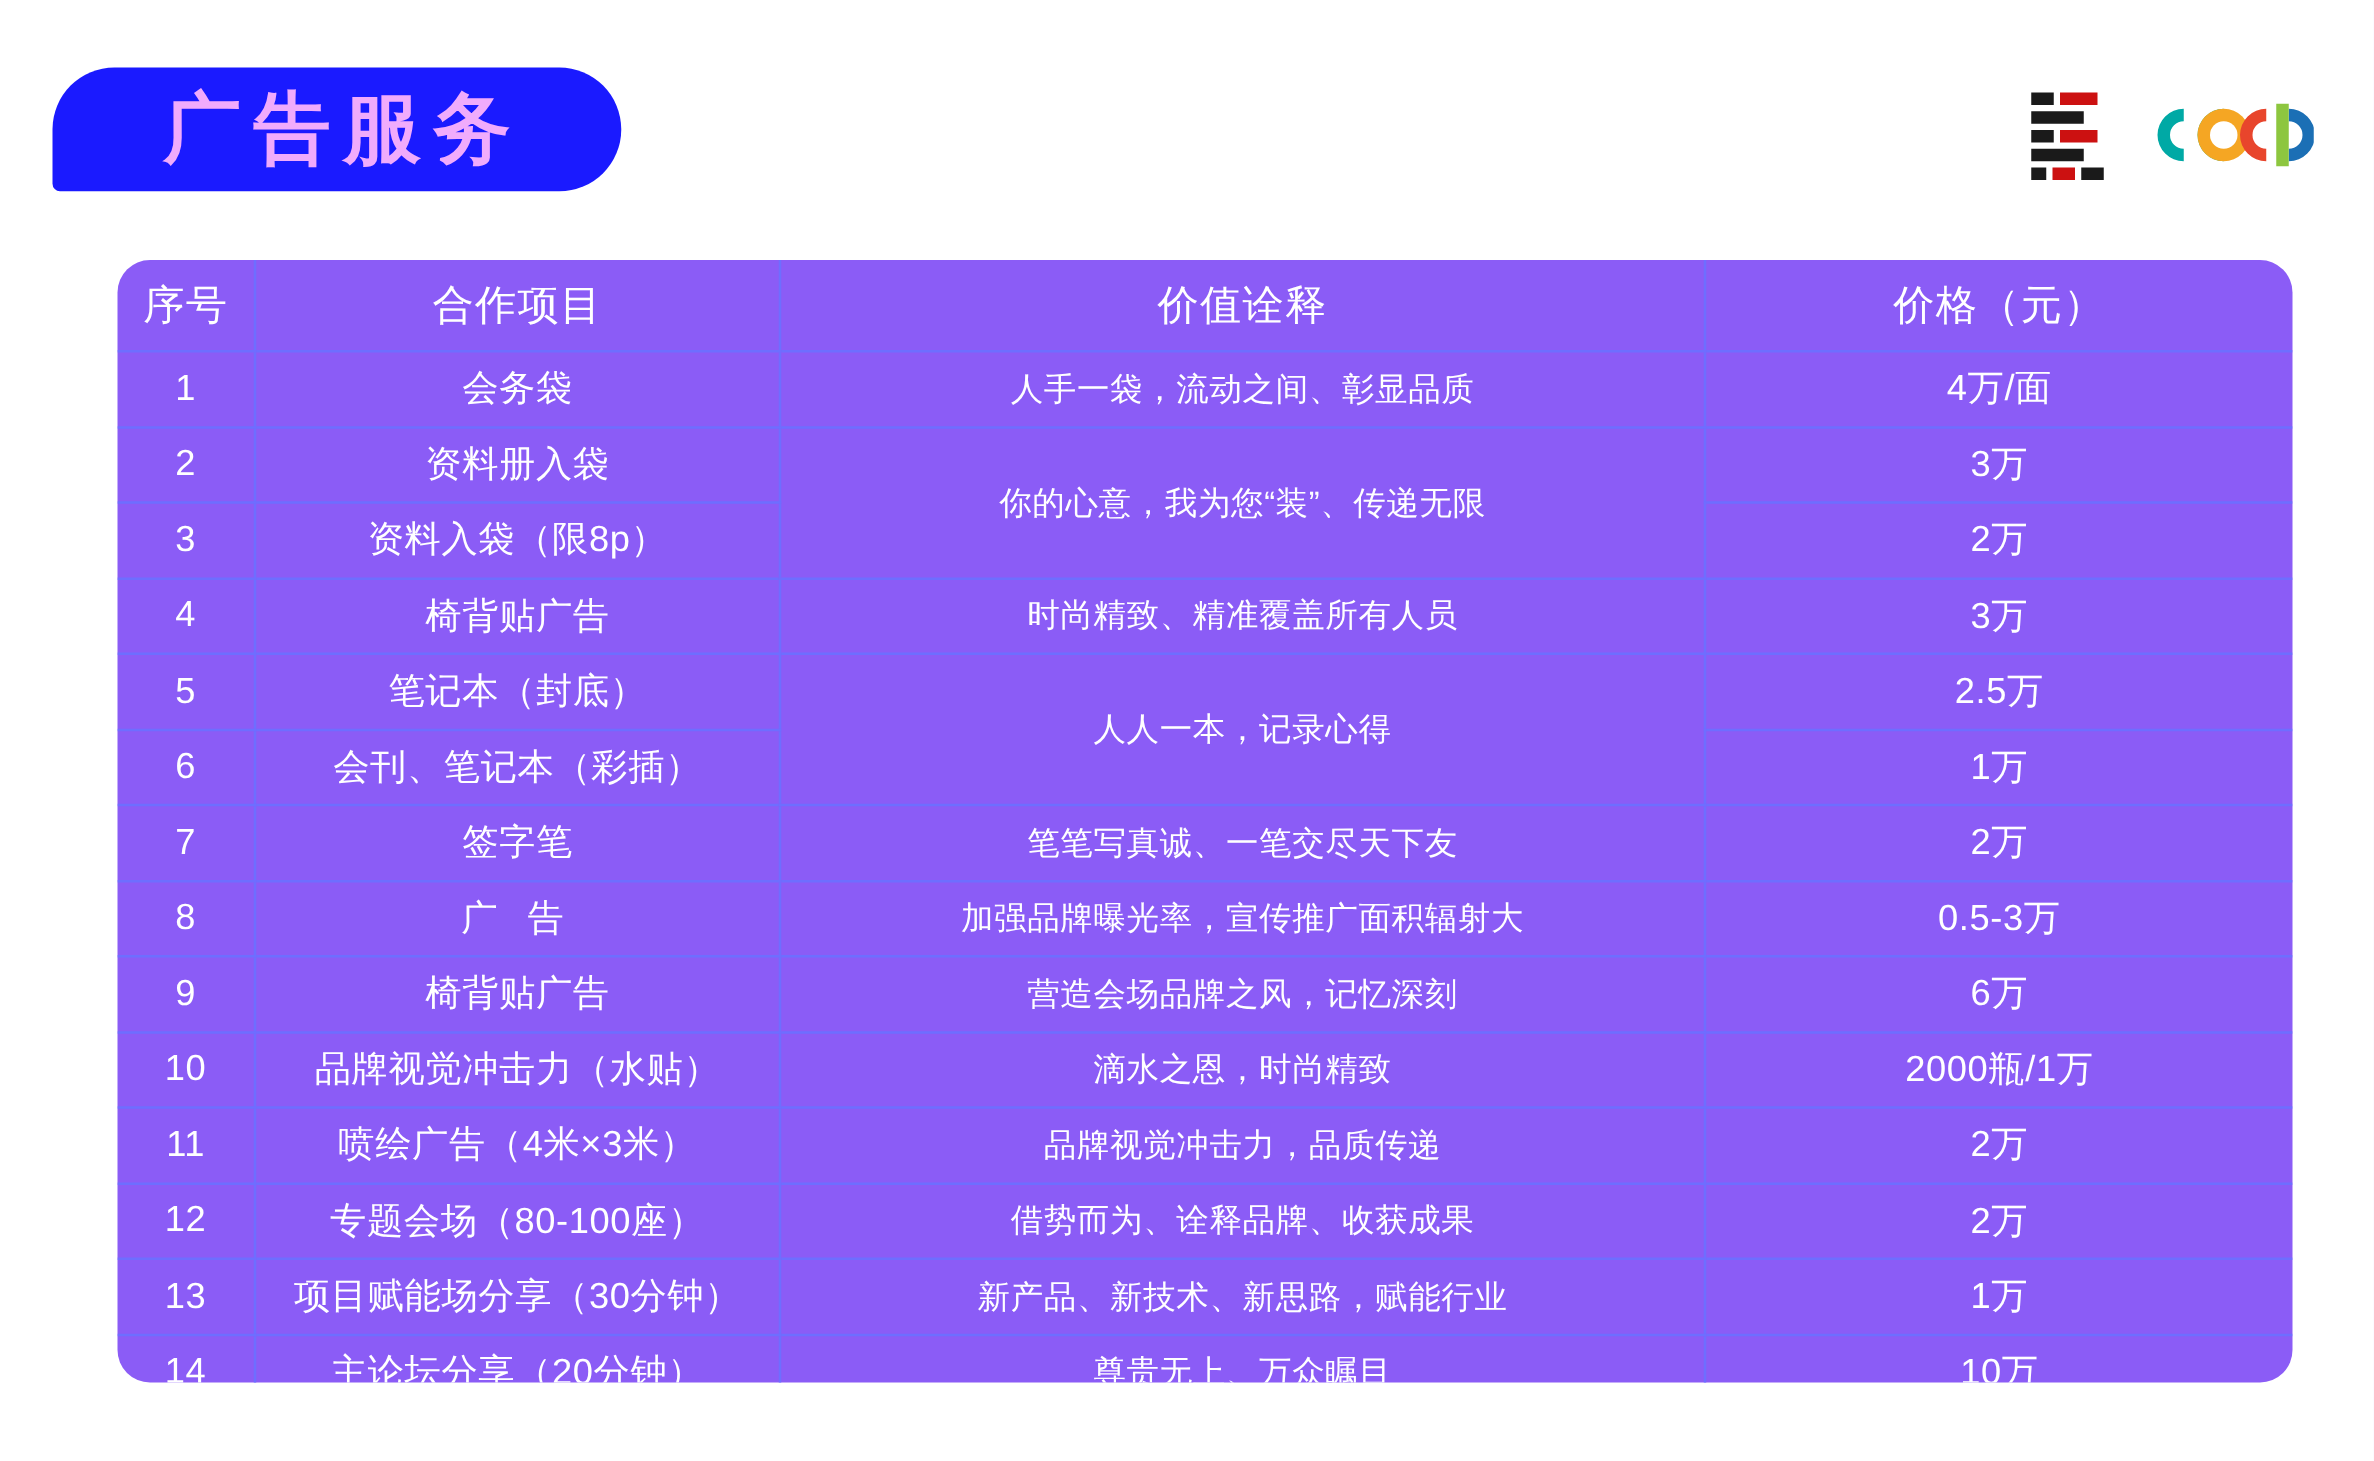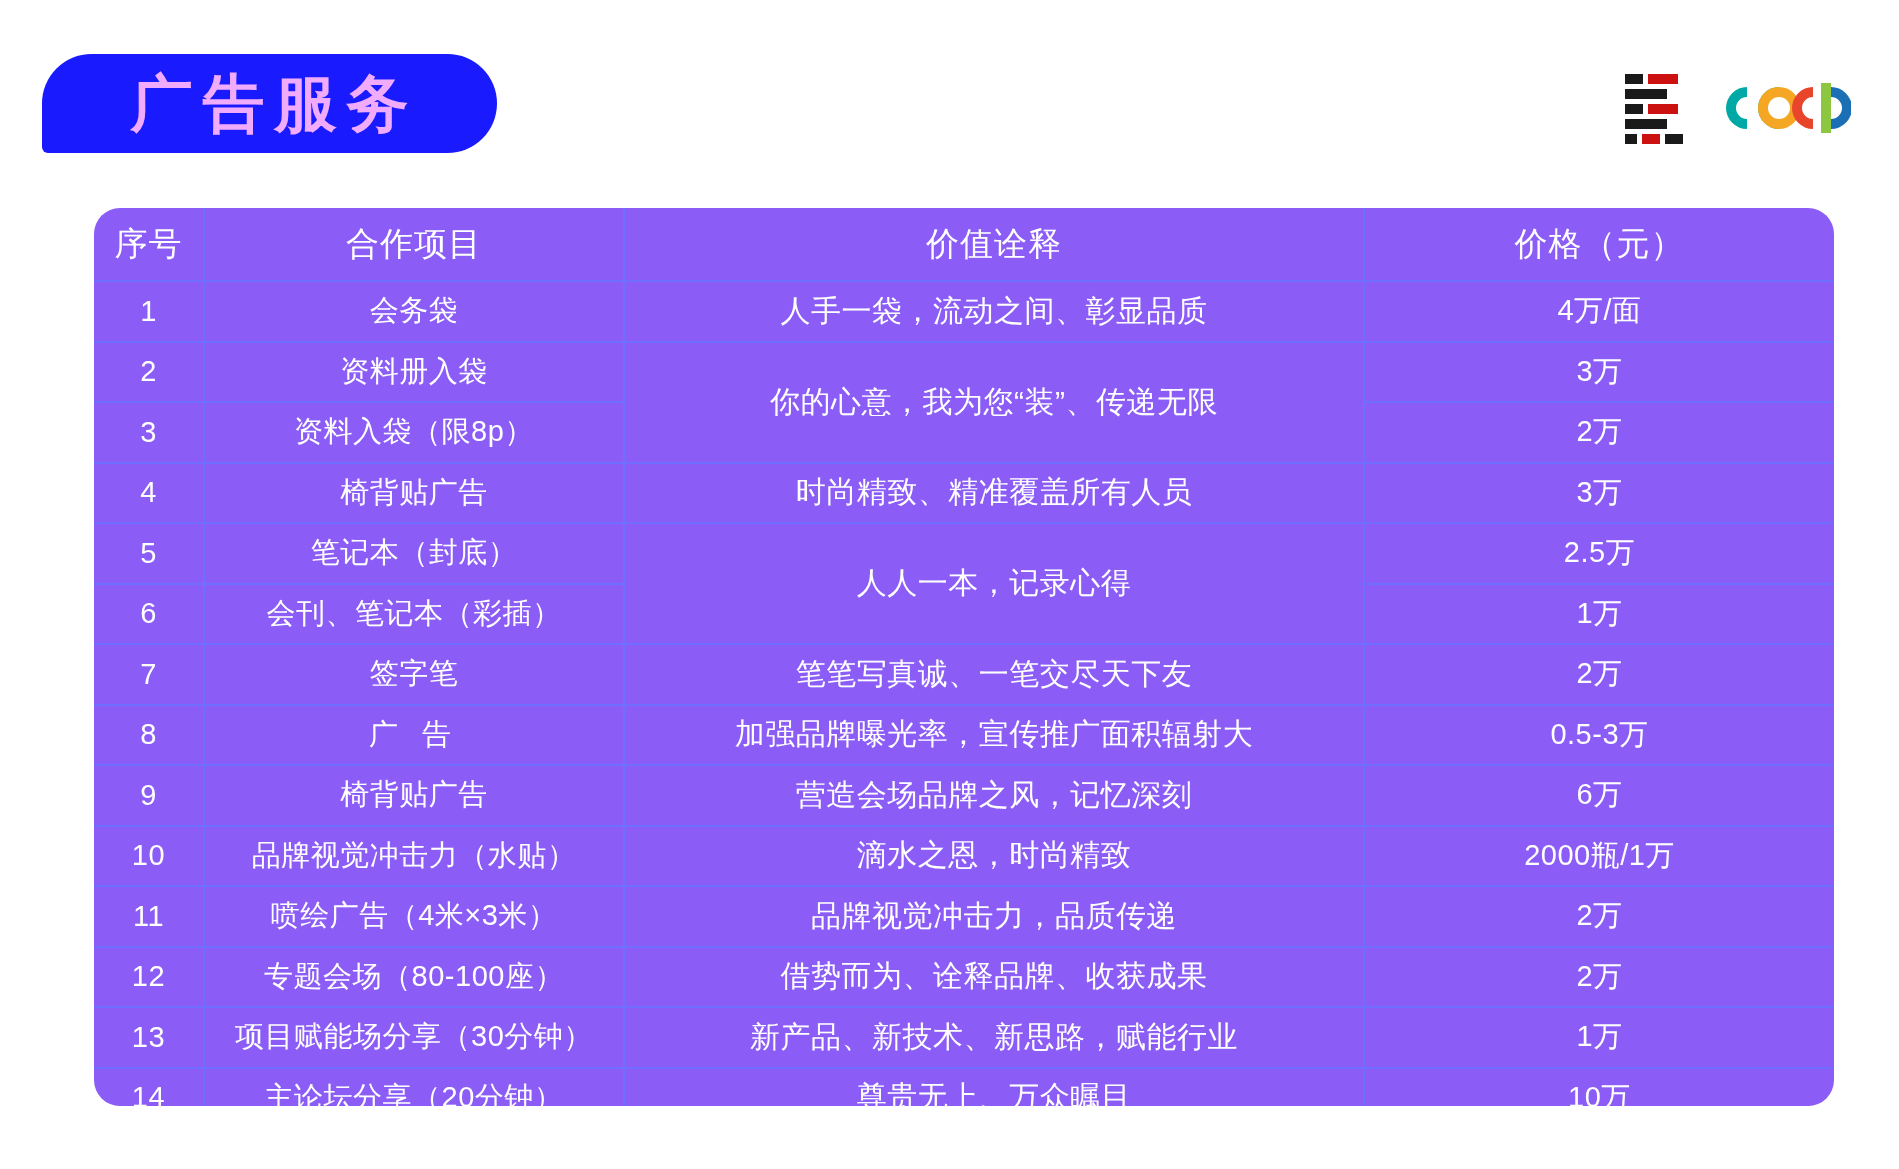--- a/index.html
+++ b/index.html
@@ -158,21 +158,21 @@
     height: 72px;
     letter-spacing: 1px;
   }
   tbody td {
     font-size: 30px;
     height: 58.5px;
     letter-spacing: 0.5px;
   }
   td.no-cell { font-size: 29px; }
   td.item-cell { font-size: 29px; }
-  td.value-cell { font-size: 30px; }
+  td.value-cell { font-size: 26px; }
   td.price-cell { font-size: 29px; }
   td.spaced { letter-spacing: 8px; }
 </style>
 </head>
 <body>
 
 <div class="page">
 
   <div class="header">
 

